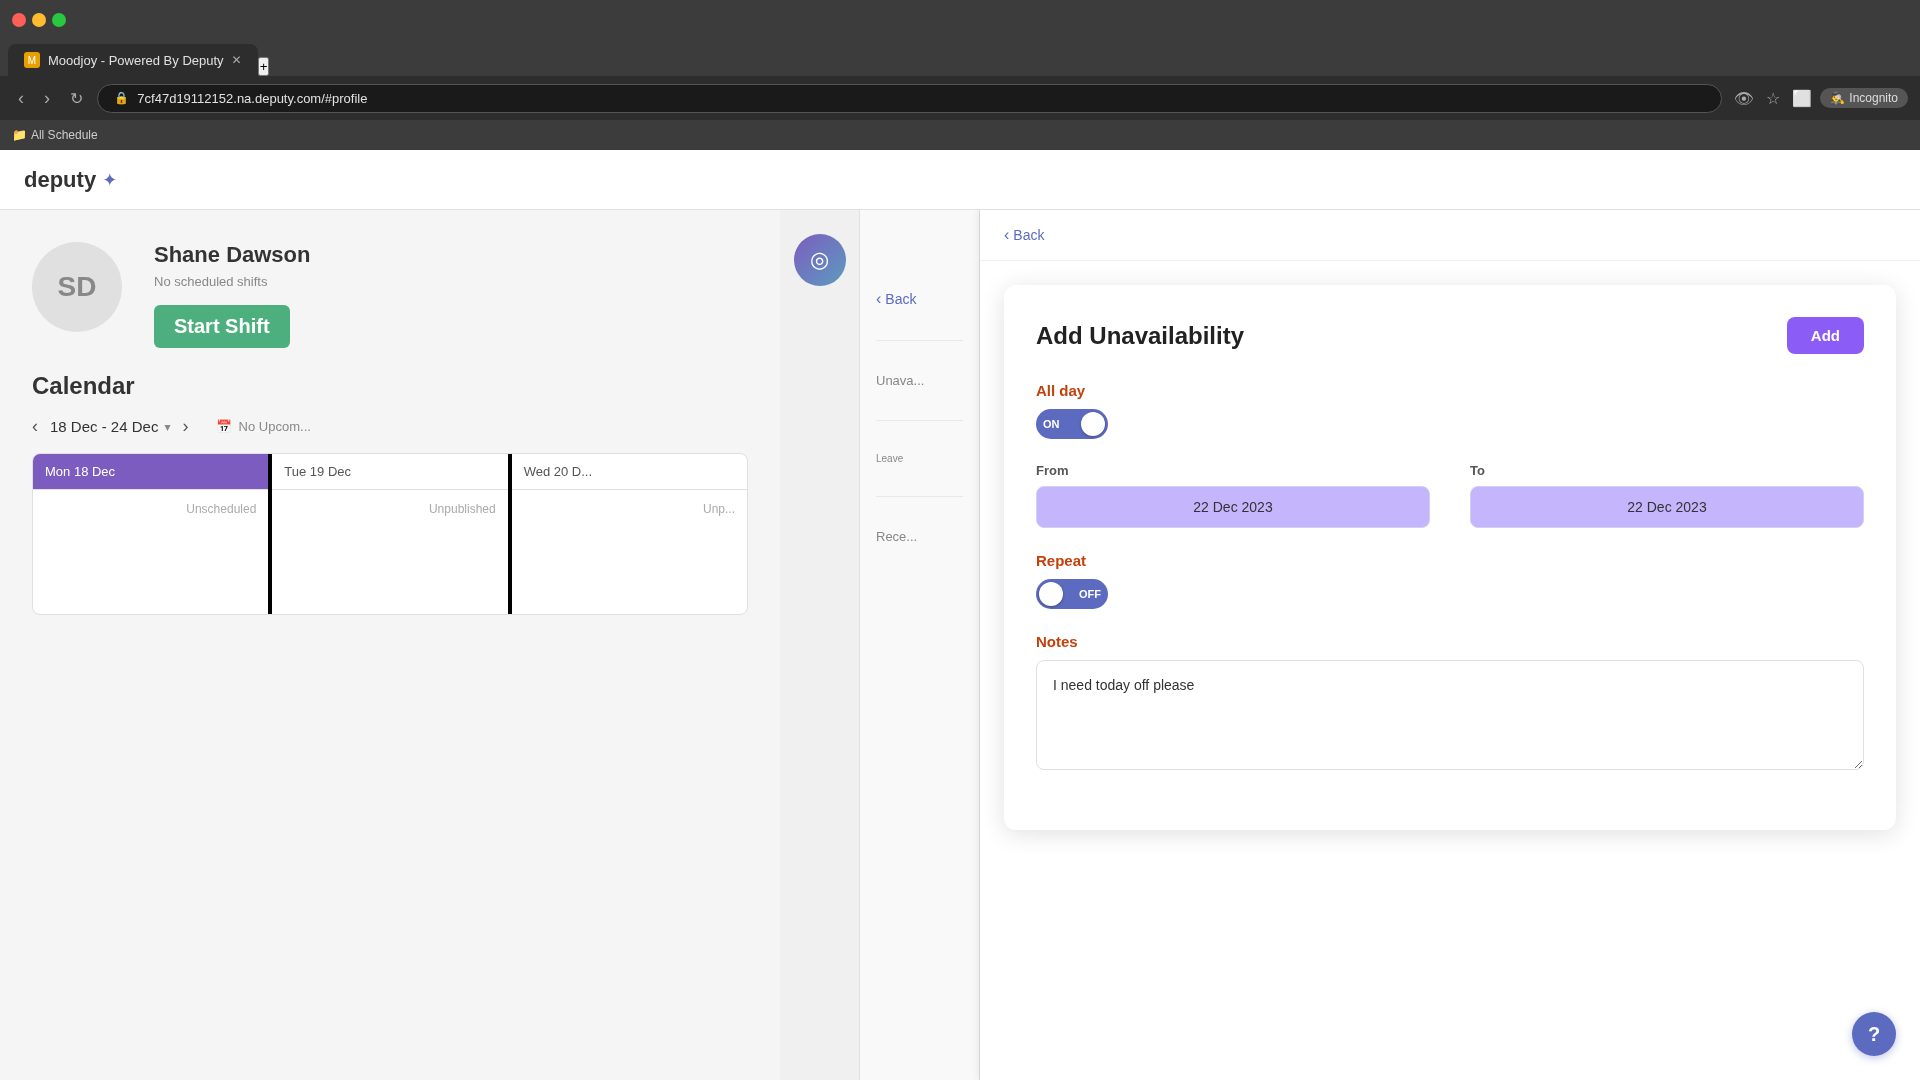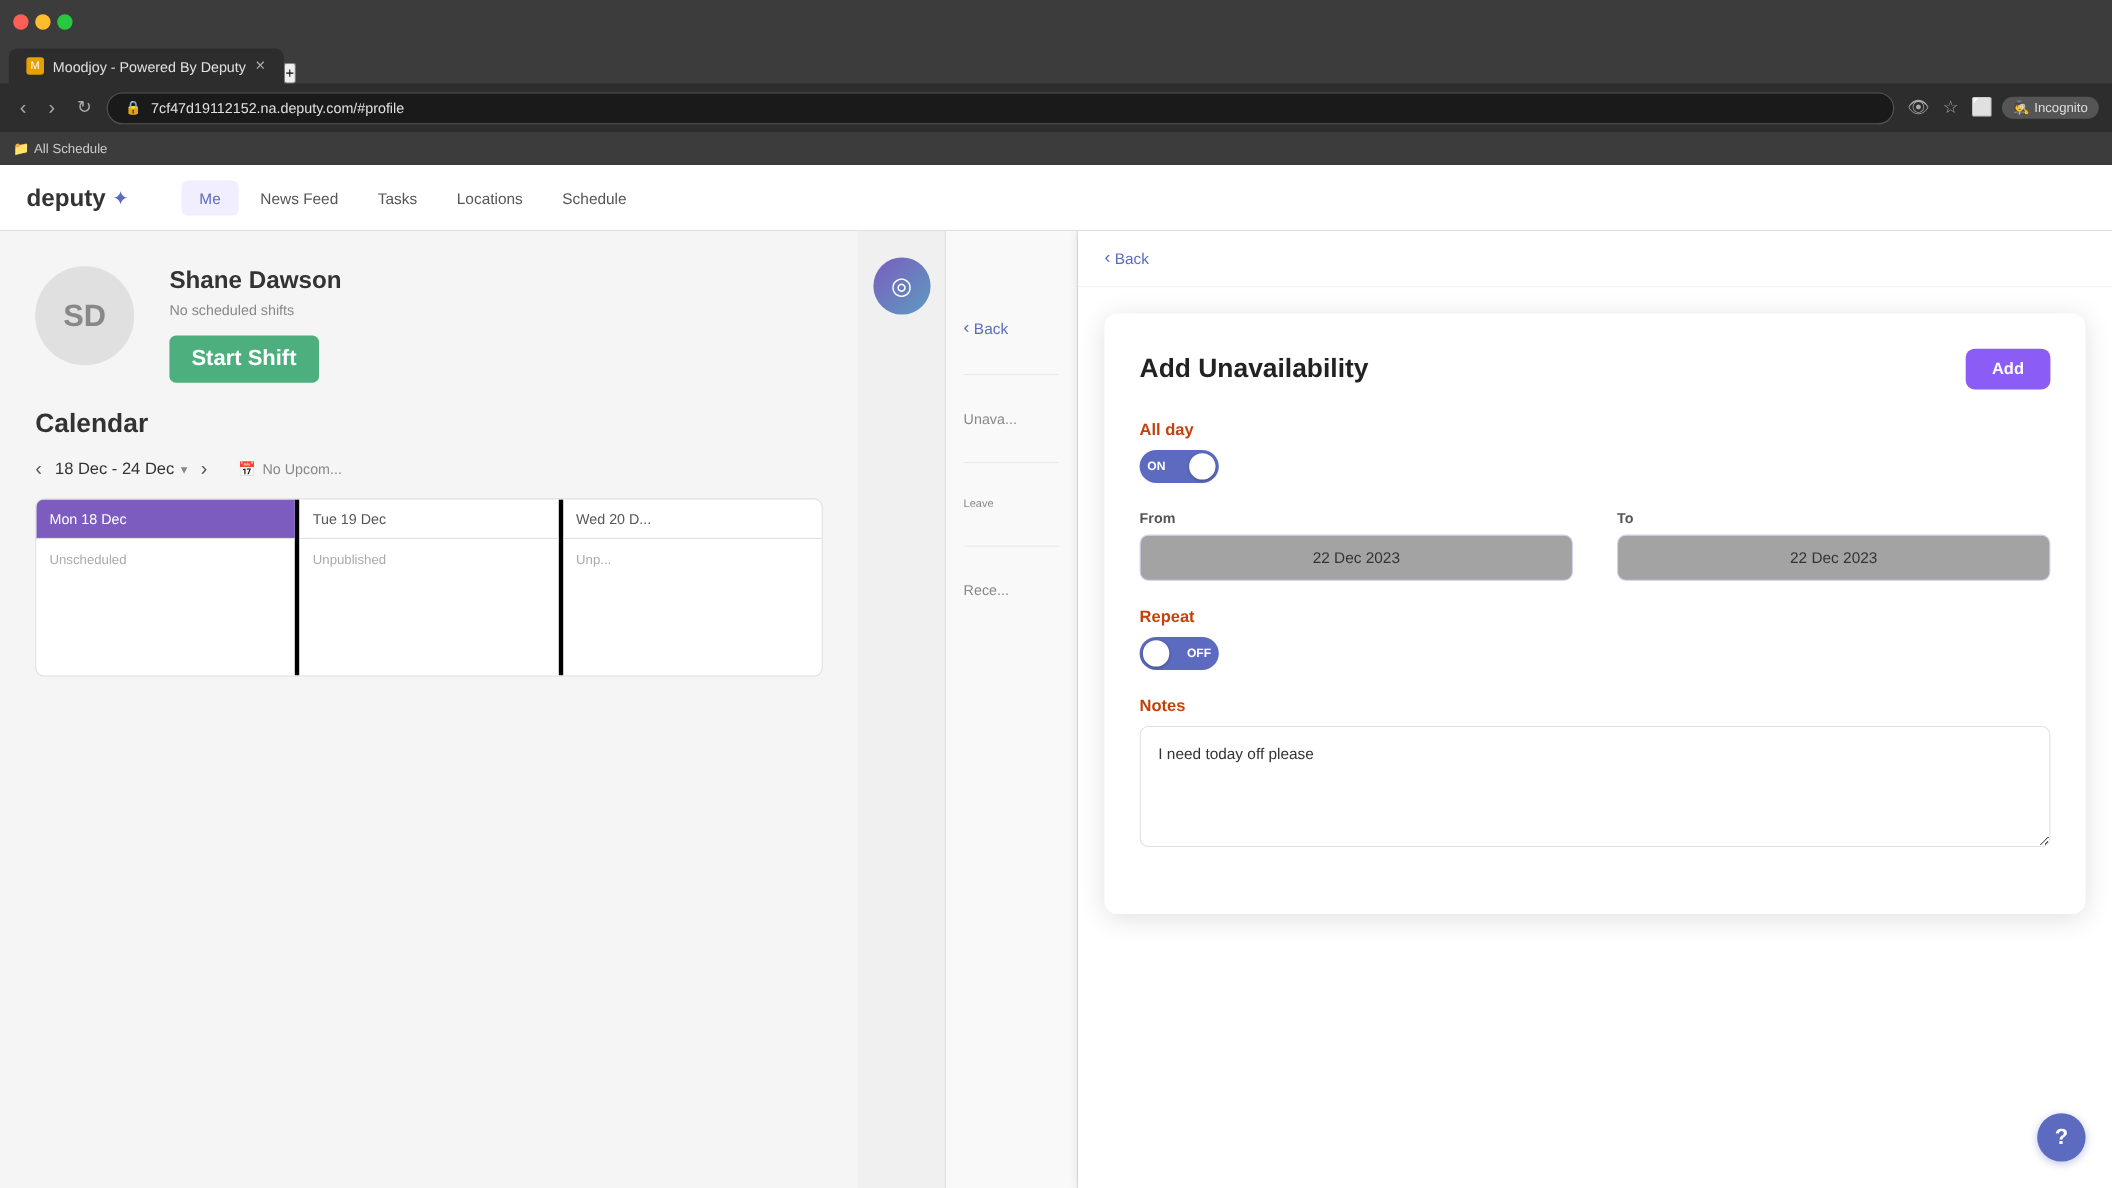--- a/index.html
+++ b/index.html
@@ -61,21 +61,21 @@
     .calendar-nav { display: flex; align-items: center; gap: 12px; margin-bottom: 16px; }
     .cal-nav-btn { background: none; border: none; color: #555; font-size: 18px; cursor: pointer; }
     .cal-date-range { font-size: 15px; color: #333; font-weight: 500; display: flex; align-items: center; gap: 6px; }
     .cal-date-range .dropdown-icon { color: #888; font-size: 12px; }
     .cal-upcoming { display: flex; align-items: center; gap: 6px; margin-left: 16px; font-size: 13px; color: #888; }
     .calendar-grid { display: flex; gap: 0; border: 1px solid #e0e0e0; border-radius: 8px; overflow: hidden; background: white; }
     .cal-day { flex: 1; border-right: 4px solid #000000; min-height: 160px; }
     .cal-day:last-child { border-right: none; }
     .cal-day-header { padding: 10px 12px; font-size: 13px; font-weight: 500; color: #555; border-bottom: 1px solid #e0e0e0; }
     .cal-day-header.today { background: #7c5cbf; color: white; }
-    .cal-day-body { padding: 12px; font-size: 12px; color: #aaa; text-align: left; min-height: 120px; }
+    .cal-day-body { padding: 12px; font-size: 12px; color: #aaa; text-align: right; min-height: 120px; }
     .back-btn { display: flex; align-items: center; gap: 4px; color: #5c6bc0; font-size: 14px; cursor: pointer; background: none; border: none; font-weight: 500; }
     .back-btn .chevron { font-size: 16px; }
 
     
     .right-panel { flex: 1; background: #ffffff; box-shadow: -2px 0 8px rgba(0,0,0,0.08); display: flex; flex-direction: column; overflow: hidden; min-width: 620px; }
 
     .right-panel-back { display: flex; align-items: center; padding: 16px 24px; border-bottom: 1px solid #f0f0f0; }
 
     .modal-container { flex: 1; overflow-y: auto; padding: 0; }
 
@@ -94,21 +94,21 @@
     .toggle.off { background: #5c6bc0; }
     .toggle-label { font-size: 11px; font-weight: 700; color: white; position: absolute; }
     .toggle-label.on-label { left: 7px; }
     .toggle-label.off-label { right: 7px; }
     .toggle-thumb { width: 24px; height: 24px; border-radius: 50%; background: white; box-shadow: 0 1px 3px rgba(0,0,0,0.3); }
 
     
     .date-row { display: flex; gap: 0; align-items: flex-start; }
     .date-field { flex: 1; }
     .date-field-label { font-size: 13px; font-weight: 600; color: #555; margin-bottom: 8px; }
-    .date-input { border: 1.5px solid #d0d0f0; border-radius: 8px; padding: 12px 16px; font-size: 14px; color: #333; cursor: pointer; background: #a3a3a3; text-align: center; }
+    .date-input { border: 1.5px solid #d0d0f0; border-radius: 8px; padding: 12px 16px; font-size: 14px; color: #333; cursor: pointer; background: #c4b5fd; text-align: center; }
     .date-separator { width: 40px; display: flex; align-items: flex-end; justify-content: center; padding-bottom: 12px; }
 
     
     .notes-textarea { width: 100%; border: 1.5px solid #e0e0e0; border-radius: 8px; padding: 14px 16px; font-size: 14px; color: #333; min-height: 110px; resize: vertical; font-family: inherit; line-height: 1.5; }
 
     
     .help-btn { position: fixed; bottom: 24px; right: 24px; width: 44px; height: 44px; border-radius: 50%; background: #5c6bc0; color: white; border: none; font-size: 20px; font-weight: 700; cursor: pointer; display: flex; align-items: center; justify-content: center; box-shadow: 0 2px 8px rgba(92,107,192,0.4); }
 
     
     .middle-strip { width: 80px; background: #f0f0f0; display: flex; flex-direction: column; align-items: center; padding-top: 24px; gap: 16px; border-right: 1px solid #e0e0e0; }
@@ -160,27 +160,20 @@
     </button>
   </div>
 </div>
 
 <div class="app-container">
 
   <div class="app-nav">
     <div class="app-logo">
       <span class="deputy-logo-text">deputy</span>
       <span class="deputy-logo-star">✦</span>
-    </div>
-    <div class="nav-links">
-      <a class="nav-link active">Me</a>
-      <a class="nav-link">News Feed</a>
-      <a class="nav-link">Tasks</a>
-      <a class="nav-link">Locations</a>
-      <a class="nav-link">Schedule</a>
     </div>
   </div>
 
   <div class="main-content">
 
     <div class="left-panel">
 
       <div class="profile-section">
         <div class="avatar-circle">
           <span>SD</span>

